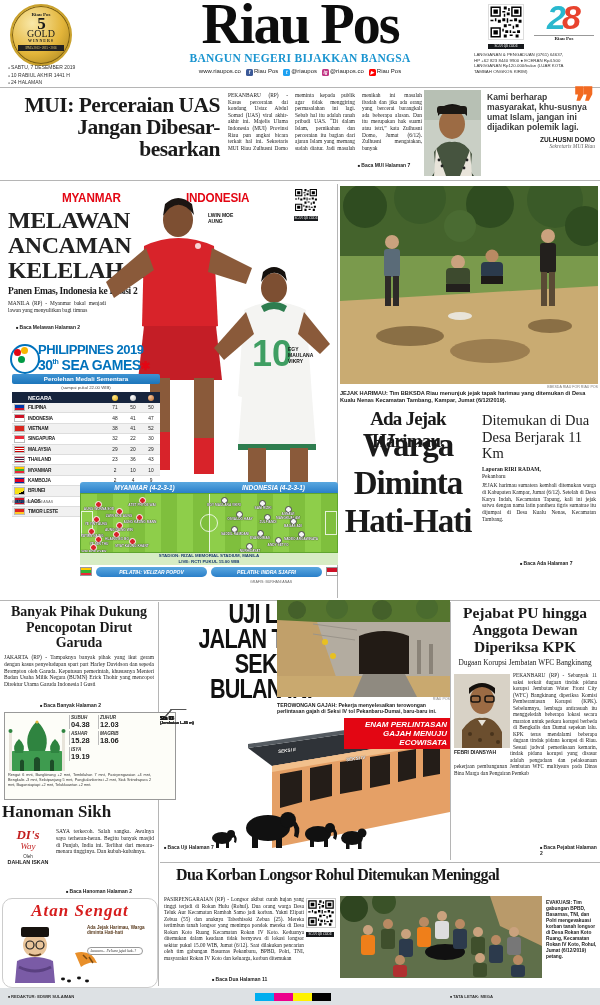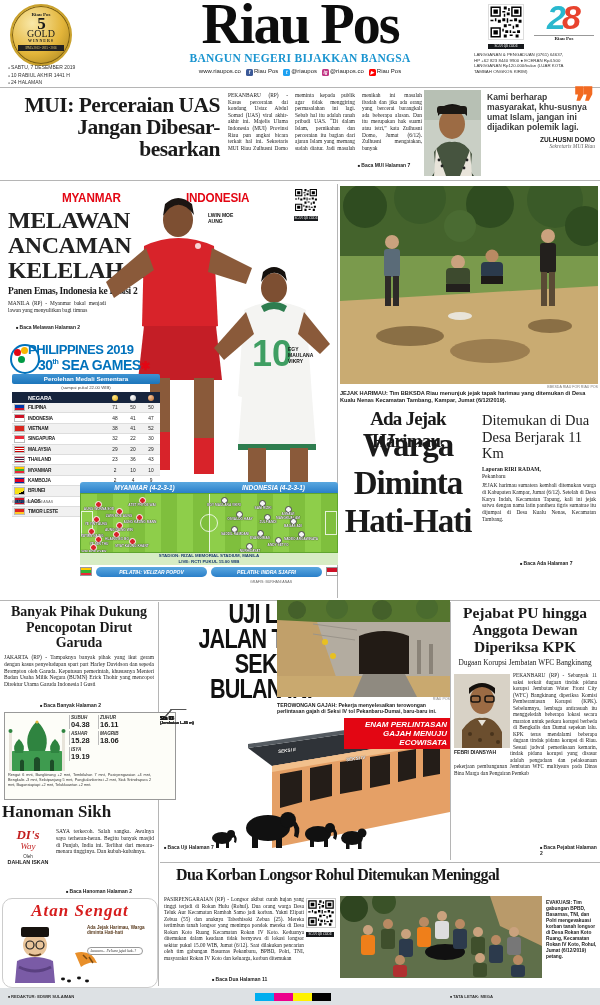--- a/index.html
+++ b/index.html
@@ -313,21 +313,21 @@
       </svg>
     <div class="qrlabel" style="width:24px">SCAN QR CODE</div>
   </div>
 
   <div class="abs sea-logo">
     <div class="sea-rings">
       <i style="left:2px;top:3px;background:#e30613;"></i>
       <i style="left:9px;top:1px;background:#f7b500;"></i>
       <i style="left:6px;top:10px;background:#009a44;"></i>
     </div>
-    <div class="l1" style="margin-left:16px;">PHILIPPINES 2019</div>
+    <div class="l1" style="margin-left:26px;">PHILIPPINES 2019</div>
     <div class="l2" style="margin-left:26px;"><span>30</span><sup style="font-size:7px">th</sup> <span>SEA GAMES</span><span class="fl">✱</span></div>
   </div>
   <div class="abs medal-bar">Perolehan Medali Sementara</div>
   <div class="abs medal-note">(sampai pukul 22.00 WIB)</div>
   <div class="abs medal-table">
     <div class="mt-head">
       <span class="c-name">NEGARA</span>
       <span class="c-med"><i class="medal m-g"></i></span>
       <span class="c-med"><i class="medal m-s"></i></span>
       <span class="c-med"><i class="medal m-b"></i></span>
@@ -606,21 +606,21 @@
       <path d="M13 44 Q15 41 17 44 L17 54 L13 54 Z" fill="#1d4d28"></path>
       <path d="M43 44 Q45 41 47 44 L47 54 L43 54 Z" fill="#1d4d28"></path>
     </svg>
     <div class="ptimes">
         <div class="pt">
         <div class="pl">SUBUH</div>
         <div class="pv">04.38</div>
       </div>
         <div class="pt">
         <div class="pl">ZUHUR</div>
-        <div class="pv">16.11</div>
+        <div class="pv">12.03</div>
       </div>
         <div class="pt">
         <div class="pl">ASHAR</div>
         <div class="pv">15.28</div>
       </div>
         <div class="pt">
         <div class="pl">MAGRIB</div>
         <div class="pv">18.06</div>
       </div>
         <div class="pt">

